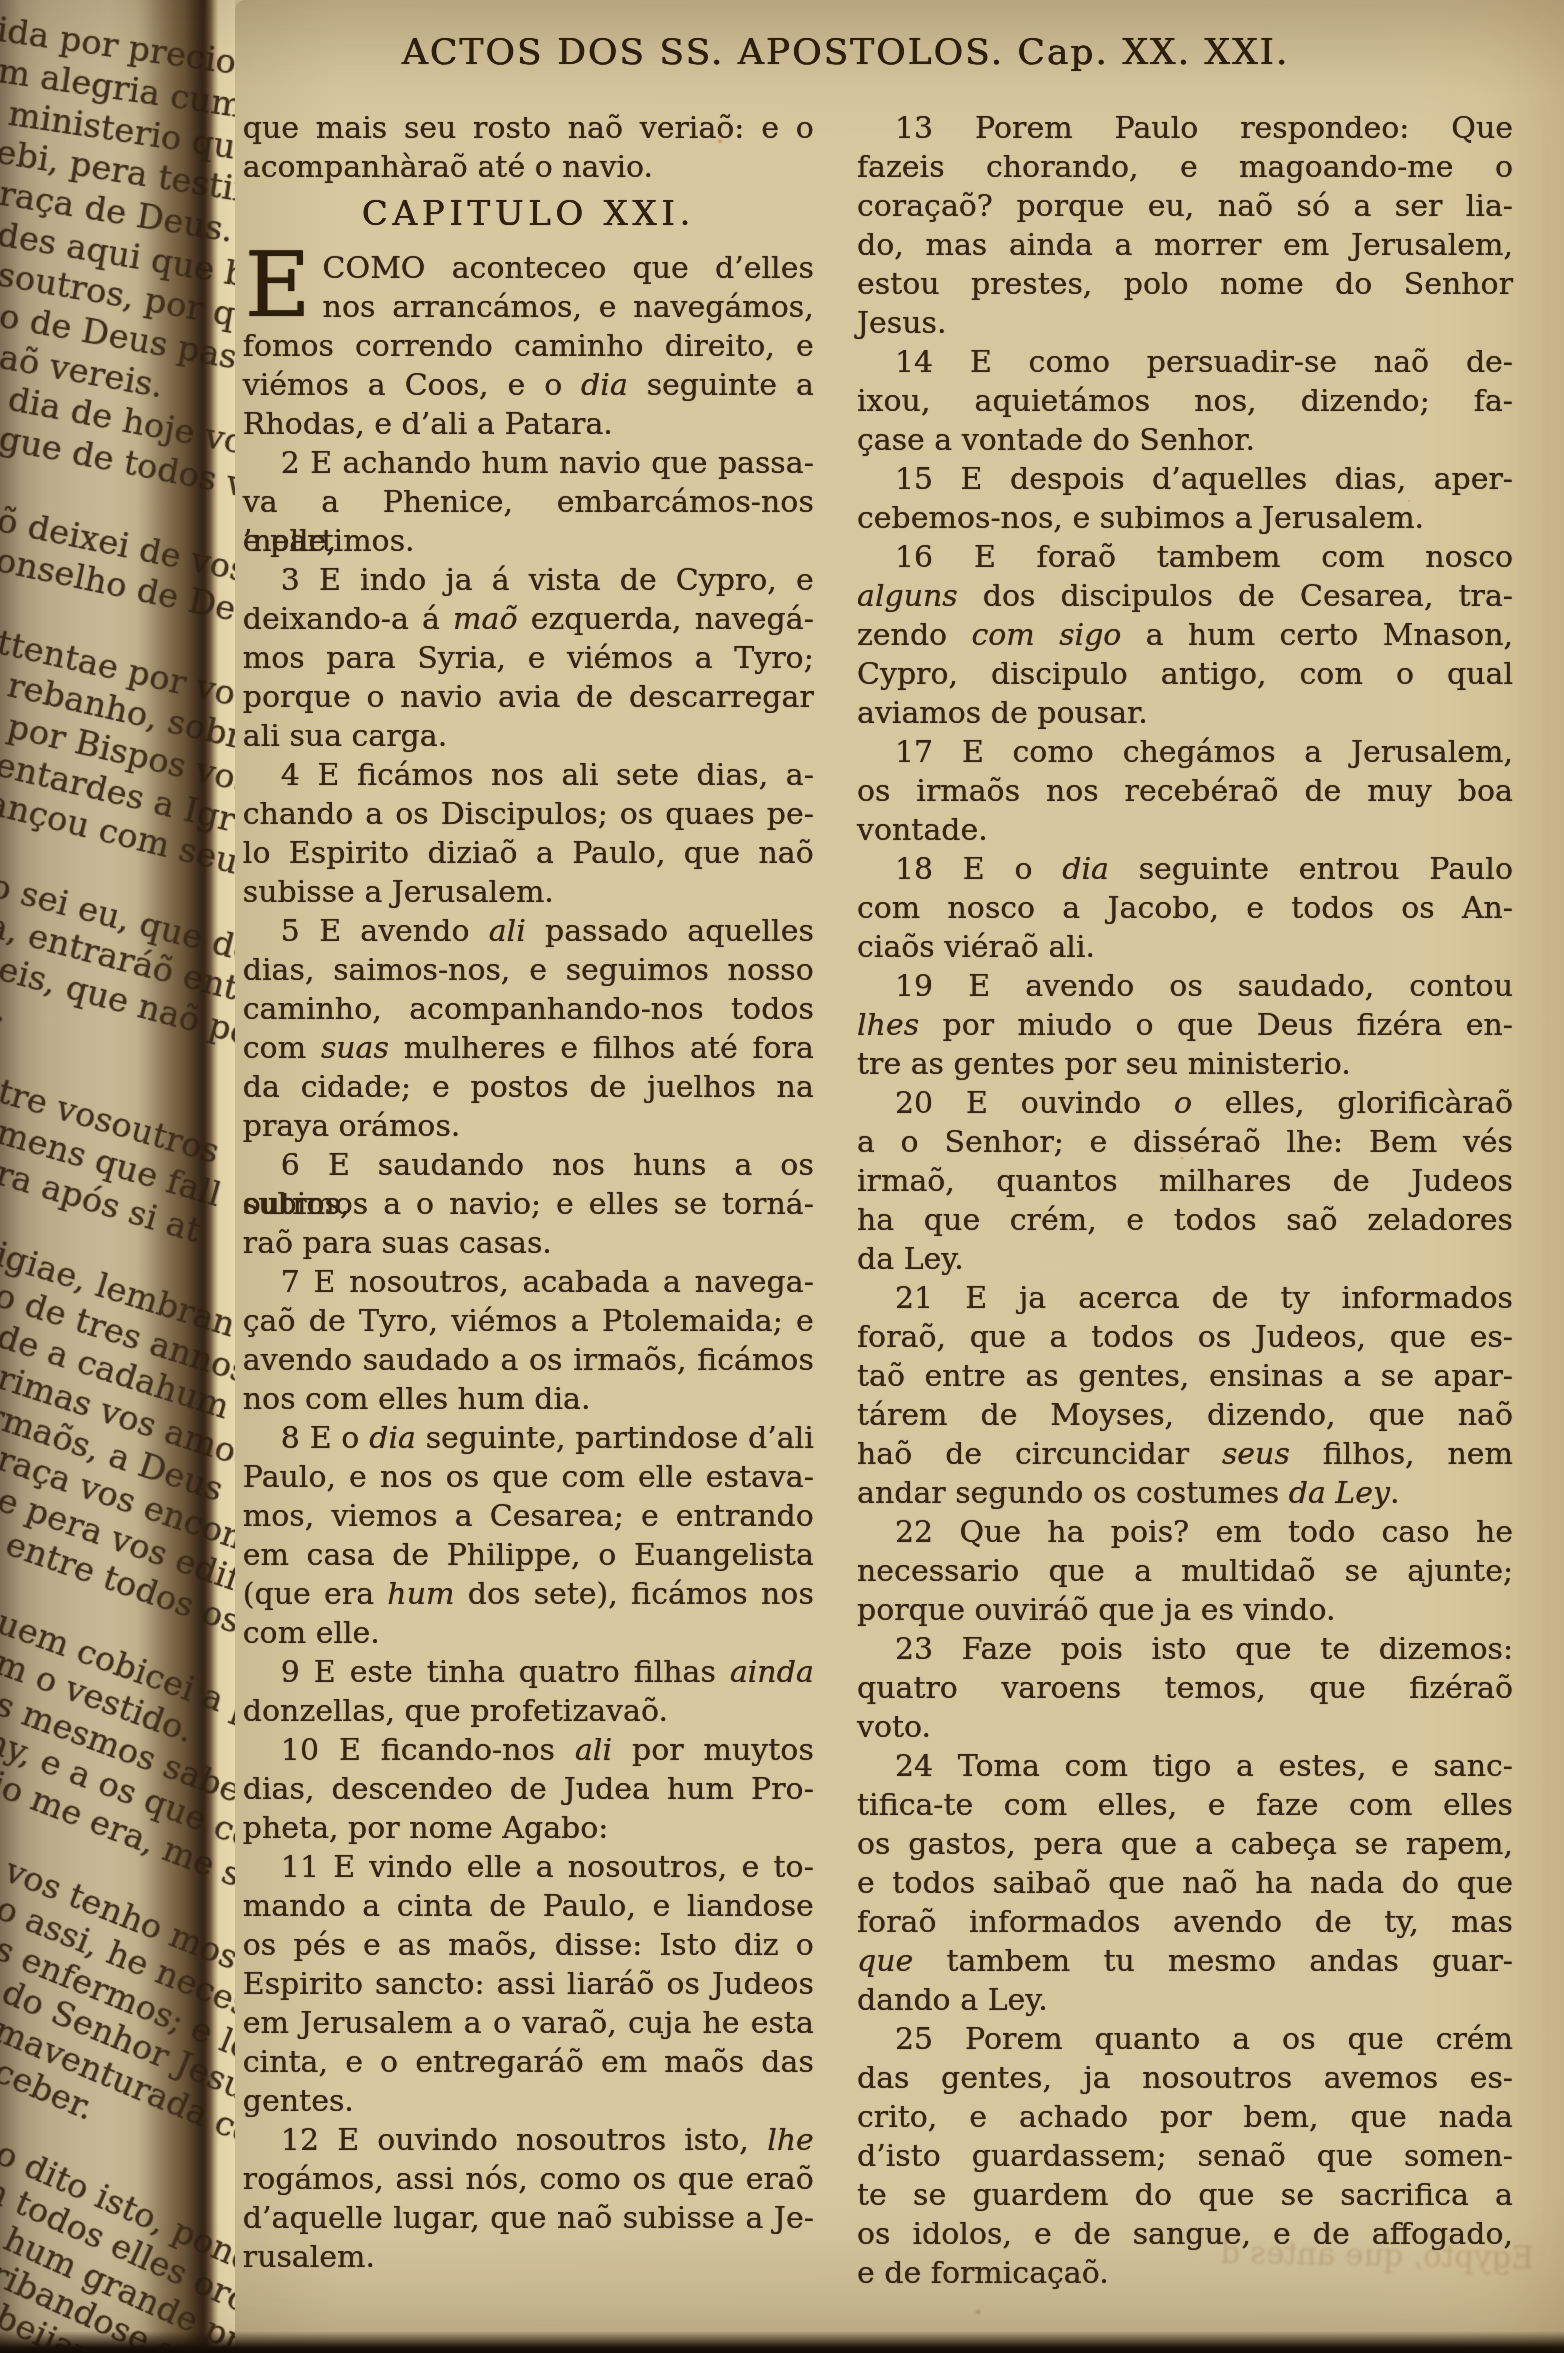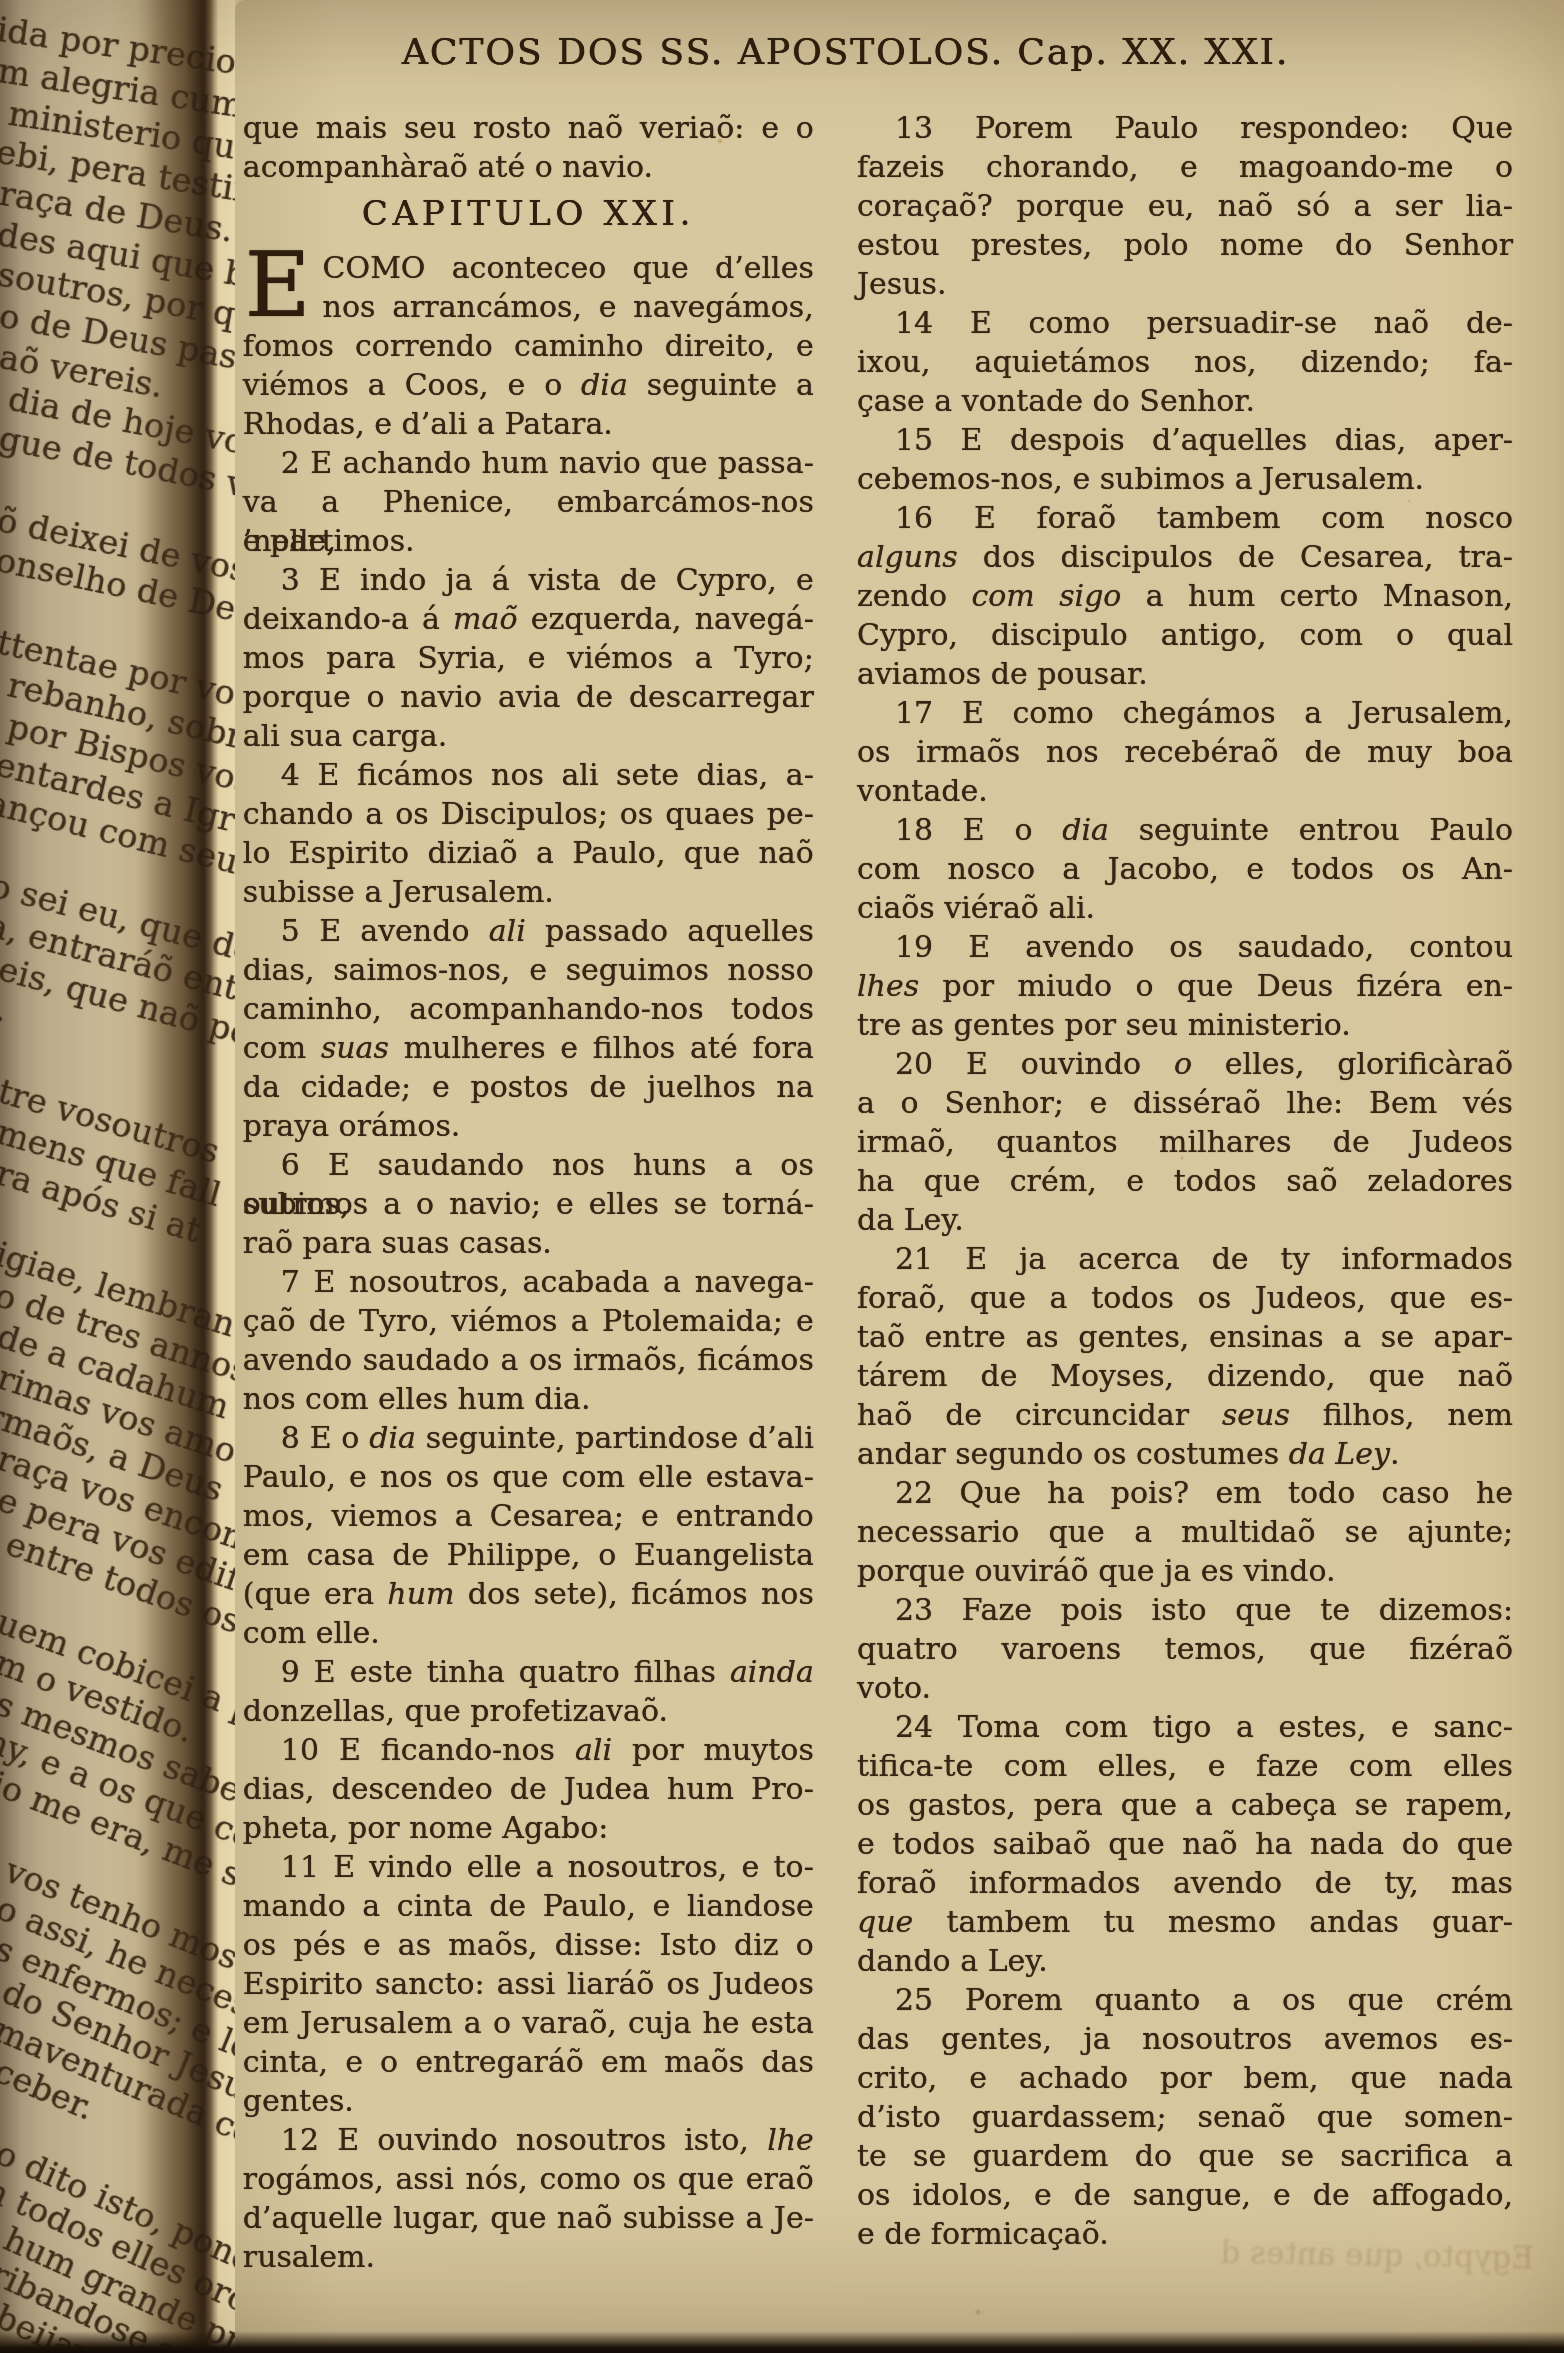--- a/index.html
+++ b/index.html
@@ -209,20 +209,21 @@
           <div class="line">d’aquelle lugar, que naõ subisse a Je-</div>
           <div class="line noj">rusalem.</div>
         </div>
     </div>
 
     <div class="col col-right">
       <div id="right-lines">
           <div class="line ind">13 Porem Paulo respondeo: Que</div>
           <div class="line">fazeis chorando, e magoando-me o</div>
           <div class="line">coraçaõ? porque eu, naõ só a ser lia-</div>
+          <div class="line">do, mas ainda a morrer em Jerusalem,</div>
           <div class="line">estou prestes, polo nome do Senhor</div>
           <div class="line noj">Jesus.</div>
           <div class="line ind">14 E como persuadir-se naõ de-</div>
           <div class="line">ixou, aquietámos nos, dizendo; fa-</div>
           <div class="line noj">çase a vontade do Senhor.</div>
           <div class="line ind">15 E despois d’aquelles dias, aper-</div>
           <div class="line noj">cebemos-nos, e subimos a Jerusalem.</div>
           <div class="line ind">16 E foraõ tambem com nosco</div>
           <div class="line"><i>alguns</i> dos discipulos de Cesarea, tra-</div>
           <div class="line">zendo <i>com sigo</i> a hum certo Mnason,</div>

